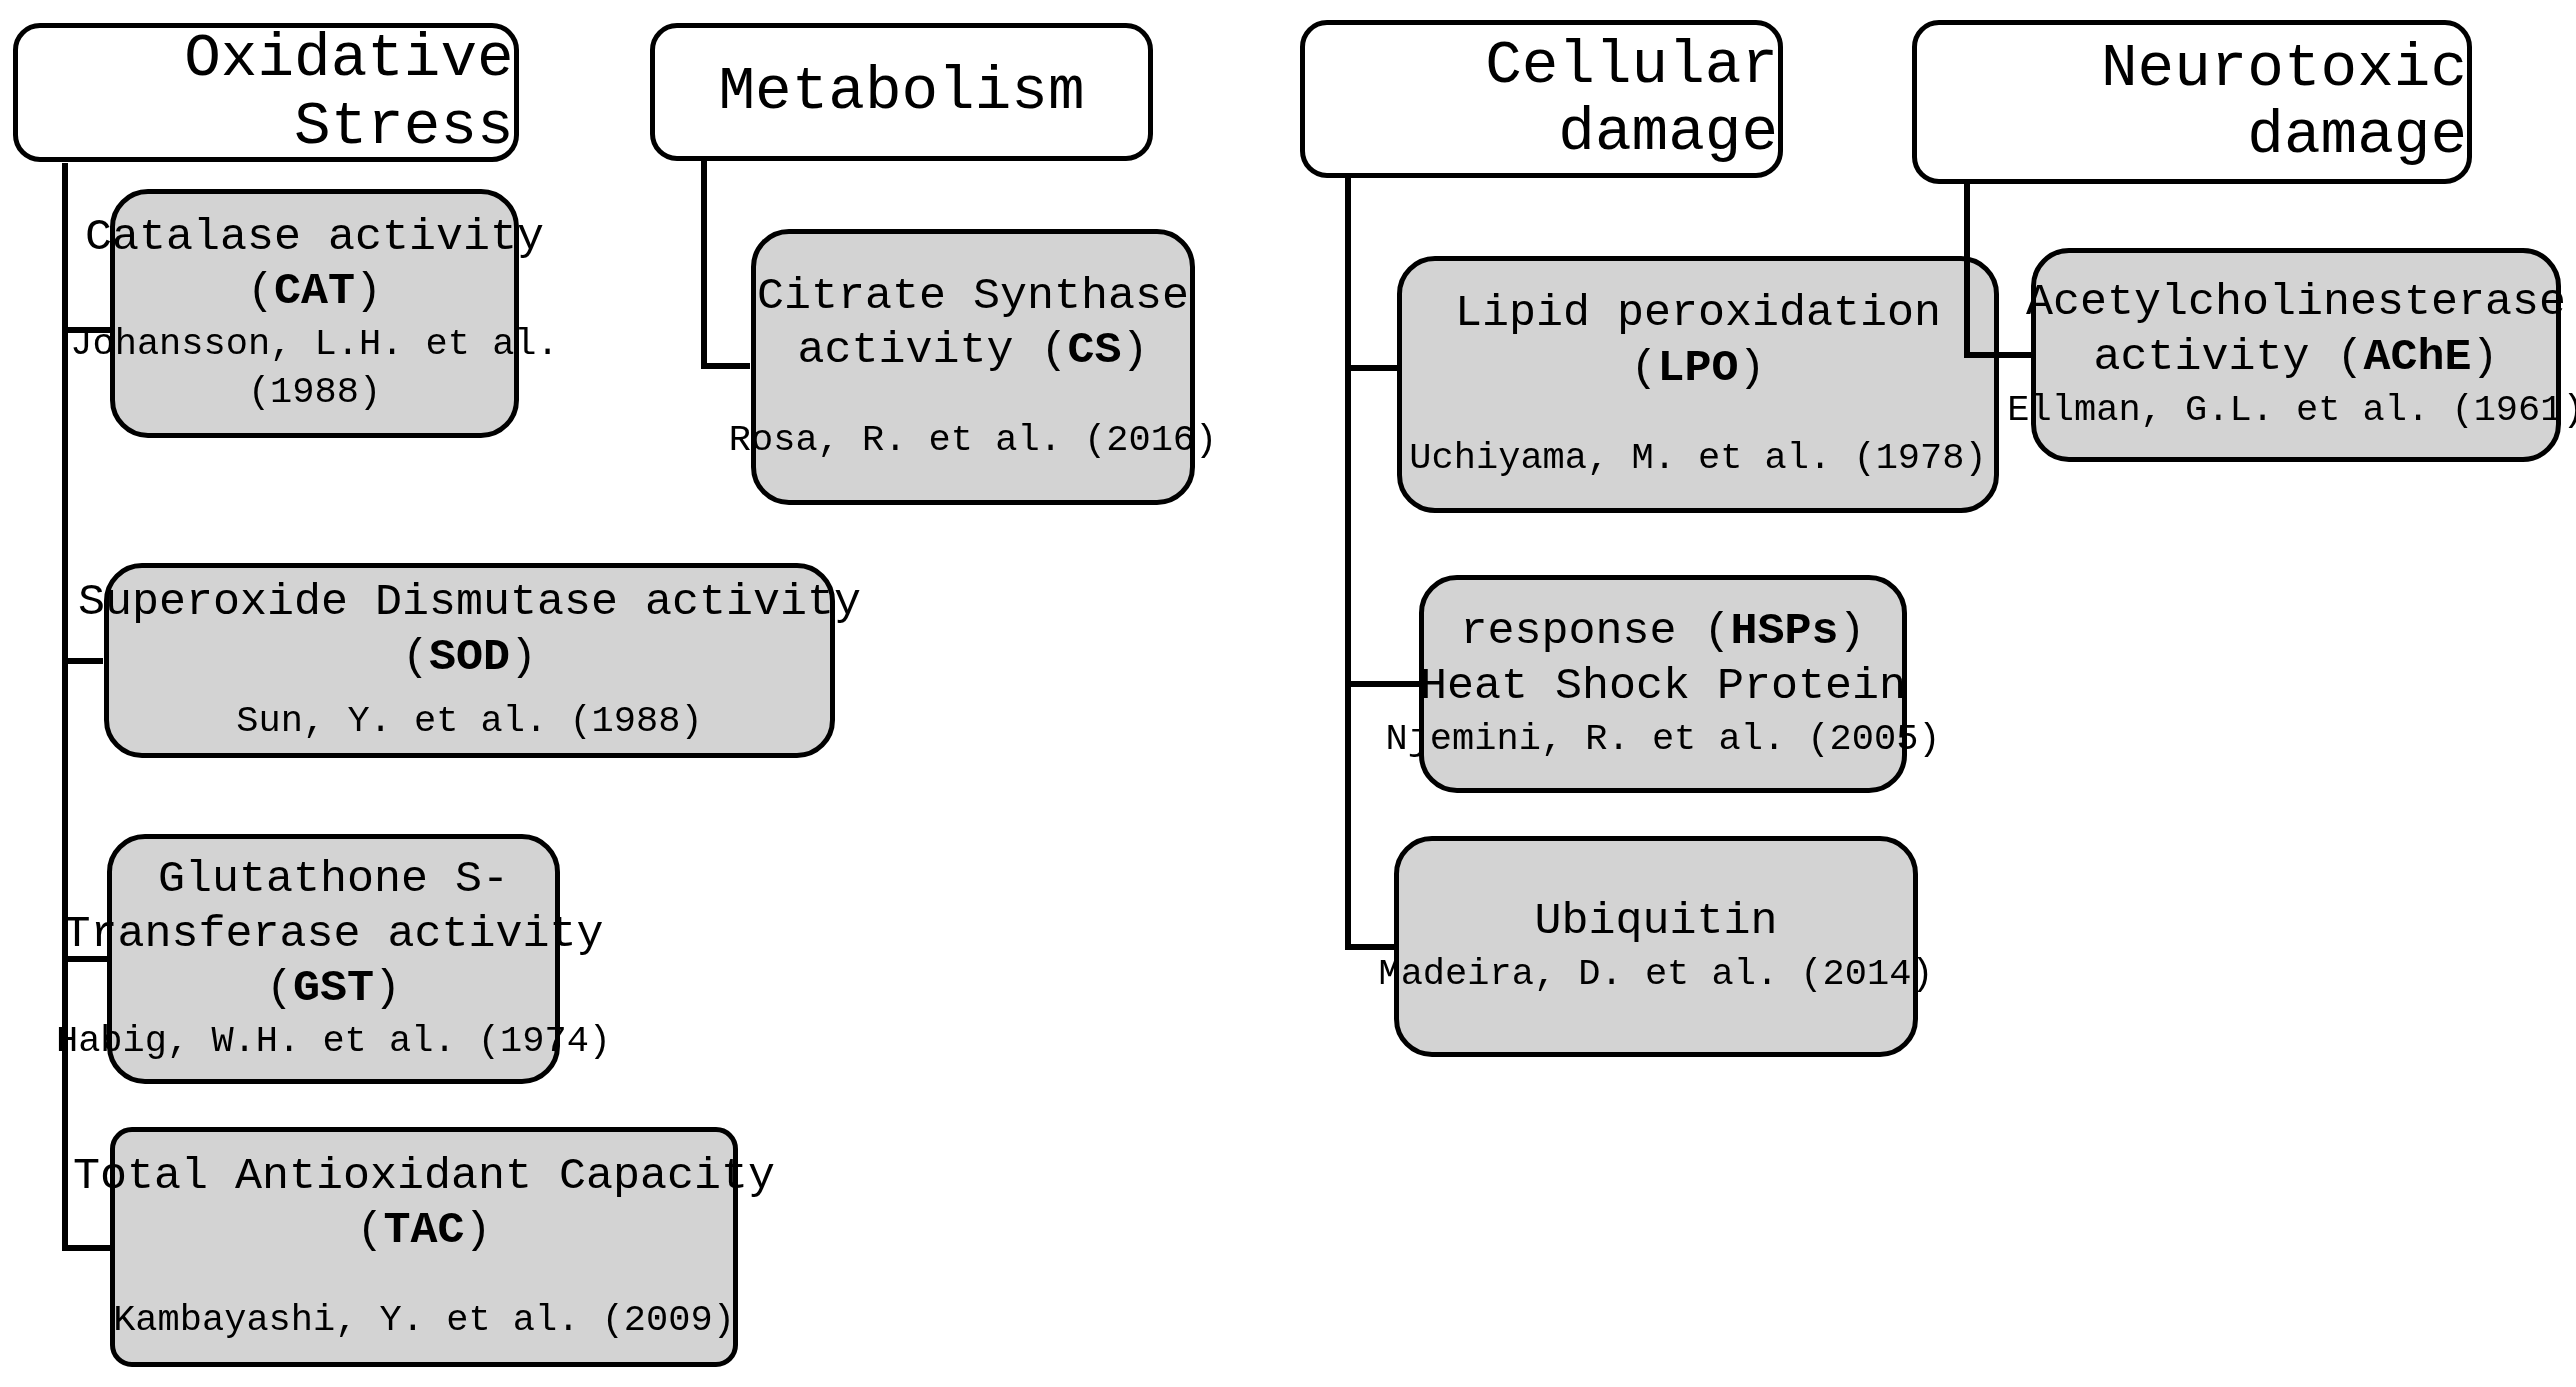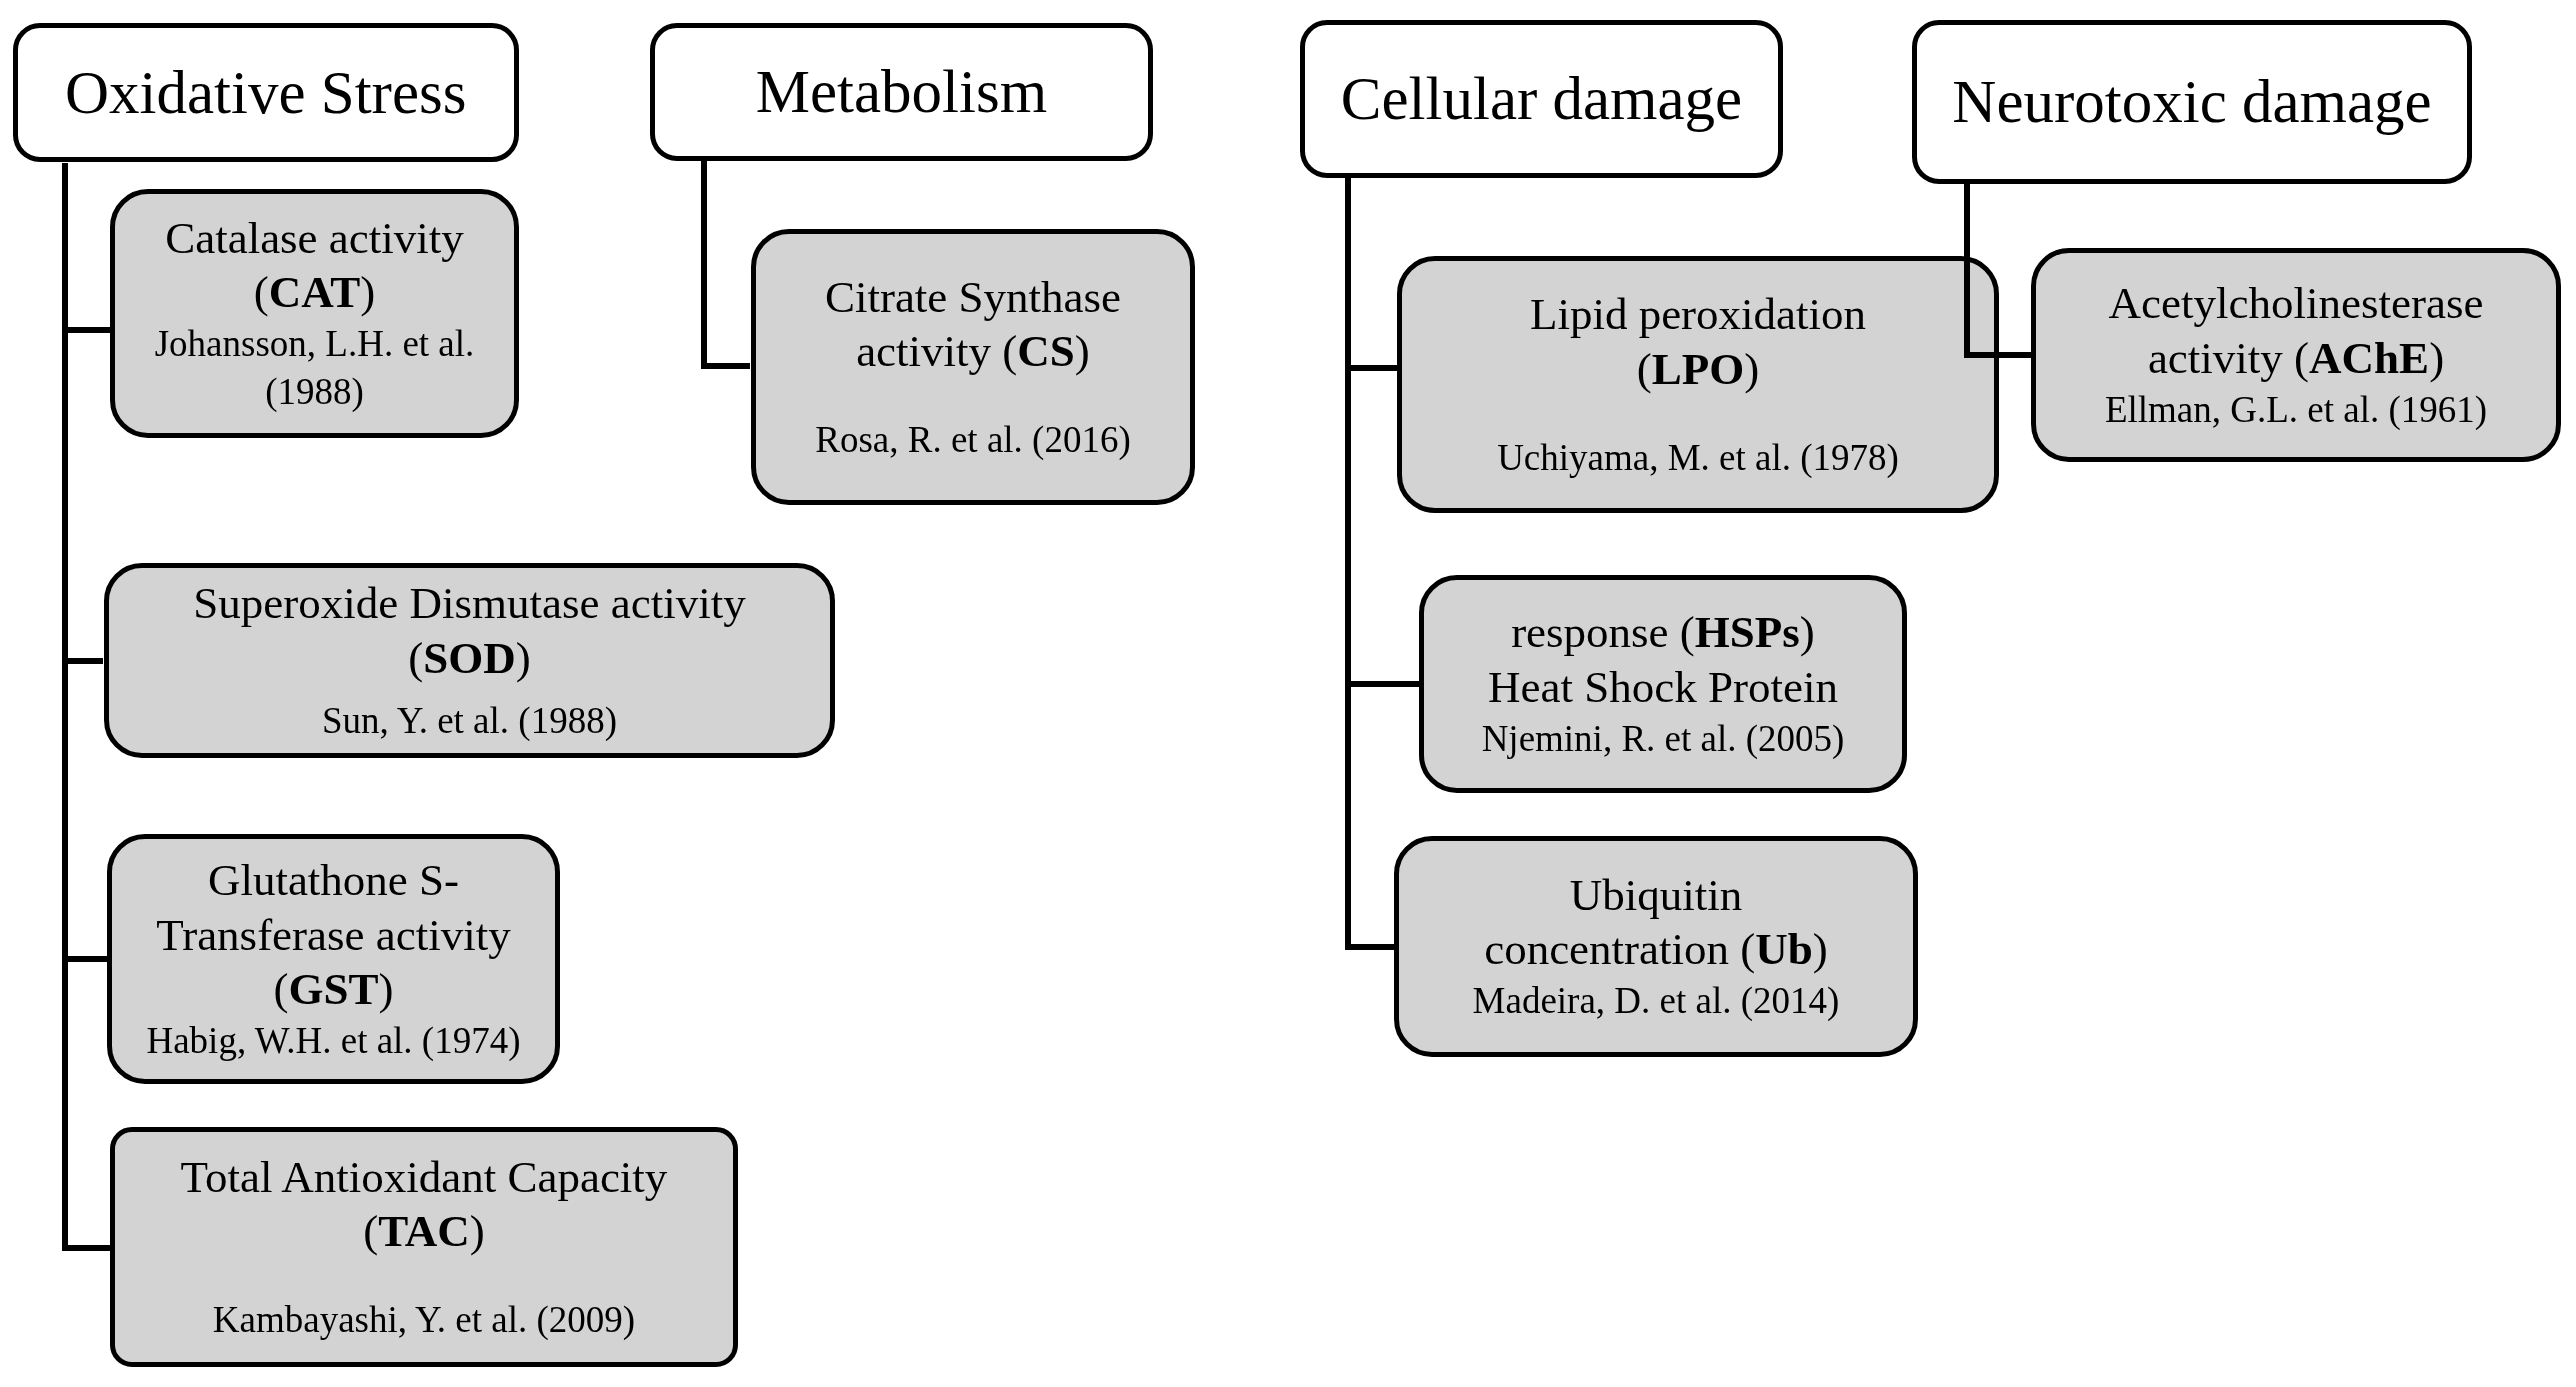--- a/index.html
+++ b/index.html
@@ -17,21 +17,22 @@
     overflow: hidden;
   }
   .node {
     position: absolute;
     box-sizing: border-box;
     border: 5.6px solid #000000;
     display: flex;
     flex-direction: column;
     align-items: center;
     justify-content: center;
-    text-align: left;
+    text-align: right;
+    font-family: Liberation Mono, monospace;
   }
   .header {
     background: #ffffff;
     border-radius: 27px;
     font-size: 61px;
     line-height: 1.1;
     font-weight: 400;
   }
   .child {
     background: #d3d3d3;
@@ -121,21 +122,20 @@
       <div class="spacer"></div>
       <div class="cite-line">Uchiyama, M. et al. (1978)</div>
     </div>
   <div class="node child" style="left:1419px; top:575px; width:488px; height:218px;">
       <div class="line"><span>response (</span><b>HSPs</b><span>)</span></div>
       <div class="line"><span>Heat Shock Protein</span></div>
       <div class="cite-line">Njemini, R. et al. (2005)</div>
     </div>
   <div class="node child" style="left:1394px; top:836px; width:524px; height:221px;">
       <div class="line"><span>Ubiquitin</span></div>
-      <div class="line"><span>concentration (</span><b>Ub</b><span>)</span></div>
       <div class="cite-line">Madeira, D. et al. (2014)</div>
     </div>
 
   <div class="node header" style="left:1912px; top:20px; width:560px; height:164px;">
     <span>Neurotoxic damage</span>
   </div>
   <div class="connector" style="left:1964px; top:184px; width:5.6px; height:174px;"></div>
   <div class="connector" style="left:1964px; top:352px; width:67px; height:5.6px;"></div>
 
   <div class="node child" style="left:2031px; top:248px; width:530px; height:214px;">

